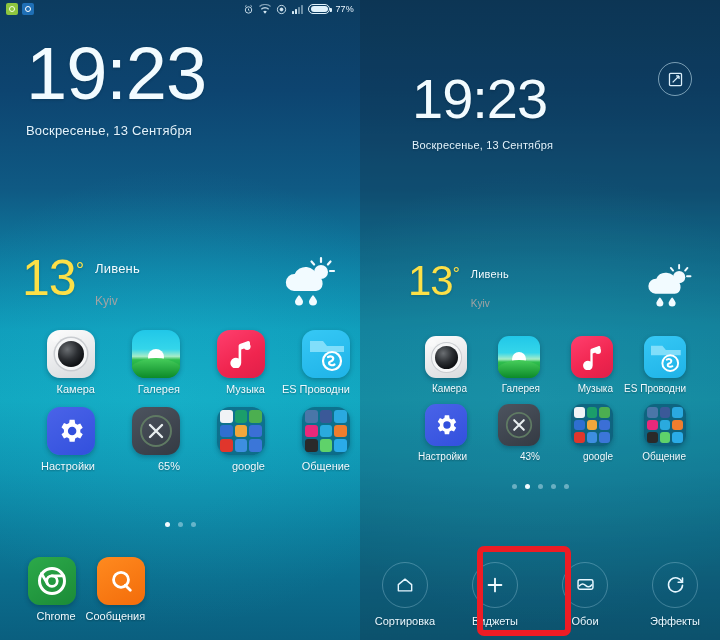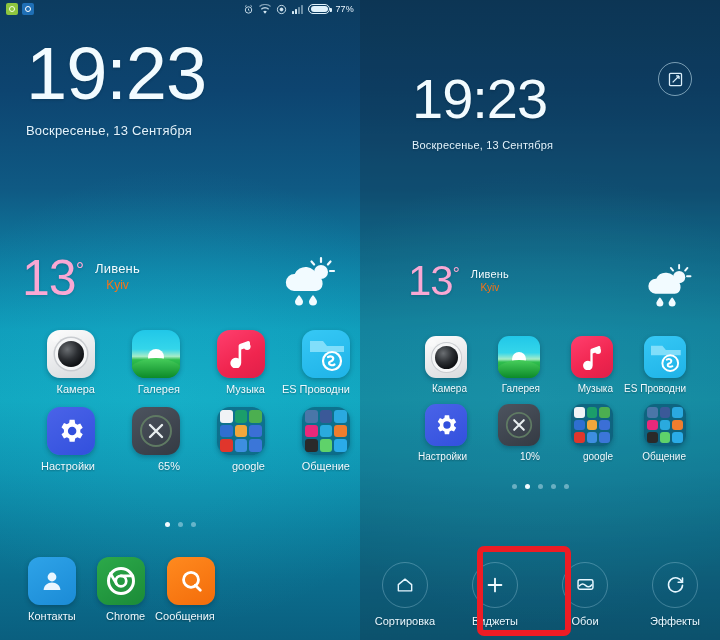--- a/index.html
+++ b/index.html
@@ -64,29 +64,29 @@
   .clock .date { color:#e3f3fc; margin-top:12px; letter-spacing:.2px; text-shadow:0 1px 2px rgba(0,0,0,.2); }
   .panel.left .clock .date { font-size:13px; }
   .panel.right .clock .date { font-size:11px; }
 
   .edit-badge { position:absolute; right:28px; top:62px; width:34px; height:34px; border-radius:50%; border:1.2px solid rgba(210,238,250,.55); display:flex; align-items:center; justify-content:center; z-index:6; }
 
   
   .weather { position:absolute; z-index:5; display:flex; align-items:flex-start; width:100%; }
   .panel.left .weather { left:0; top:255px; padding:0 22px 0 22px; }
   .panel.right .weather { left:0; top:262px; padding:0 26px 0 48px; }
-  .w-temp { color:#f9a8d4; font-weight:300; line-height:.92; letter-spacing:-1px; position:relative; text-shadow:0 1px 3px rgba(0,0,0,.15); }
+  .w-temp { color:#fde047; font-weight:300; line-height:.92; letter-spacing:-1px; position:relative; text-shadow:0 1px 3px rgba(0,0,0,.15); }
   .panel.left .w-temp { font-size:50px; }
   .panel.right .w-temp { font-size:42px; }
   .w-deg { font-size:.42em; vertical-align:super; font-weight:300; }
   .w-meta { margin-left:12px; padding-top:6px; }
   .w-cond { color:#f2fbff; letter-spacing:.2px; text-shadow:0 1px 2px rgba(0,0,0,.2); }
   .panel.left .w-cond { font-size:13px; }
   .panel.right .w-cond { font-size:11px; }
-  .w-city { color:#f97316; margin-top:2px;text-align:center; }
+  .w-city { color:#a3a3a3; margin-top:18px; }
   .panel.left .w-city { font-size:12px; }
   .panel.right .w-city { font-size:10px; }
   .w-icon { margin-left:auto; }
 
   
   .grid { position:absolute; left:0; right:0; z-index:5; display:flex; flex-wrap:wrap; }
   .panel.left .grid { top:330px; padding:0 10px; }
   .panel.right .grid { top:336px; padding:0 34px; }
   .cell { width:25%; display:flex; flex-direction:column; align-items:flex-end; }
   .panel.left .cell { margin-bottom:12px; }
@@ -300,29 +300,20 @@
     </div>
 
     <div class="dots">
       <b class="on"></b>
       <b></b>
       <b></b>
     </div>
 
     <div class="dock">
       <div class="cell">
-        <div class="ico ic-contacts">
-          <svg width="24" height="24" viewBox="0 0 24 24" fill="#eaf6ff">
-              <circle cx="12" cy="8" r="4.4"></circle>
-              <path d="M3.6 21c.4-4.6 4-7.4 8.4-7.4s8 2.8 8.4 7.4z"></path>
-            </svg>
-        </div>
-        <div class="lbl">Контакты</div>
-      </div>
-      <div class="cell">
         <div class="ico ic-chrome">
           <svg width="30" height="30" viewBox="0 0 24 24">
               <circle cx="12" cy="12" r="10" fill="none" stroke="#fff" stroke-width="2.4"></circle>
               <circle cx="12" cy="12" r="4.2" fill="none" stroke="#fff" stroke-width="2.2"></circle>
               <path d="M12 7.8h9.4M8.3 14.1 3.6 6" stroke="#fff" stroke-width="2.2" stroke-linecap="round"></path>
             </svg>
         </div>
         <div class="lbl">Chrome</div>
       </div>
       <div class="cell">
@@ -415,21 +406,21 @@
         </div>
         <div class="lbl">Настройки</div>
       </div>
       <div class="cell">
         <div class="ico ic-clean">
           <svg width="42" height="42" viewBox="0 0 48 48" fill="none">
               <circle cx="24" cy="24" r="14" stroke="#5f7a63" stroke-width="2"></circle>
               <path d="M18.5 18.5l11 11M29.5 18.5l-11 11" stroke="#e8eef0" stroke-width="2.3" stroke-linecap="round"></path>
             </svg>
         </div>
-        <div class="lbl">10%</div>
+        <div class="lbl">43%</div>
       </div>
       <div class="cell">
         <div class="ico ic-folder">
           <div class="folder-grid">
             <b style="background:#f0f3f6"></b>
               <b style="background:#1b9e6a"></b>
               <b style="background:#4caf50"></b>
             <b style="background:#2f6fd0"></b>
               <b style="background:#f1a73b"></b>
               <b style="background:#3b6fd6"></b>

